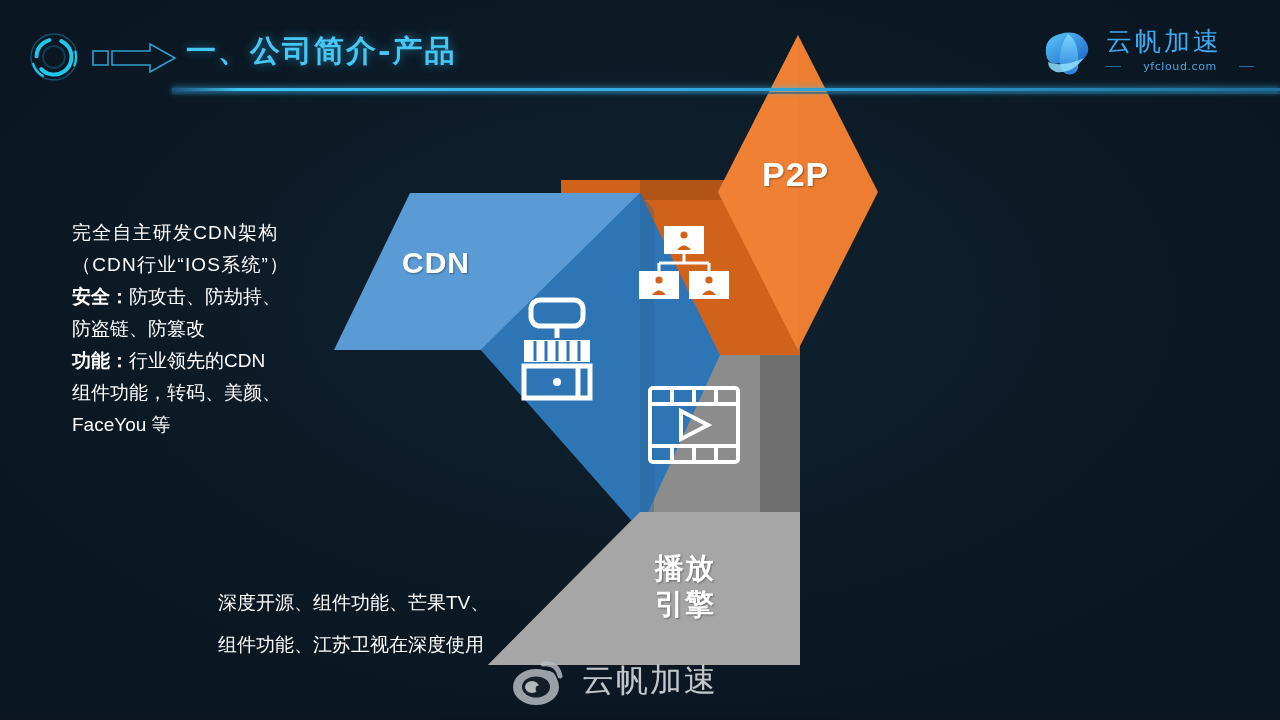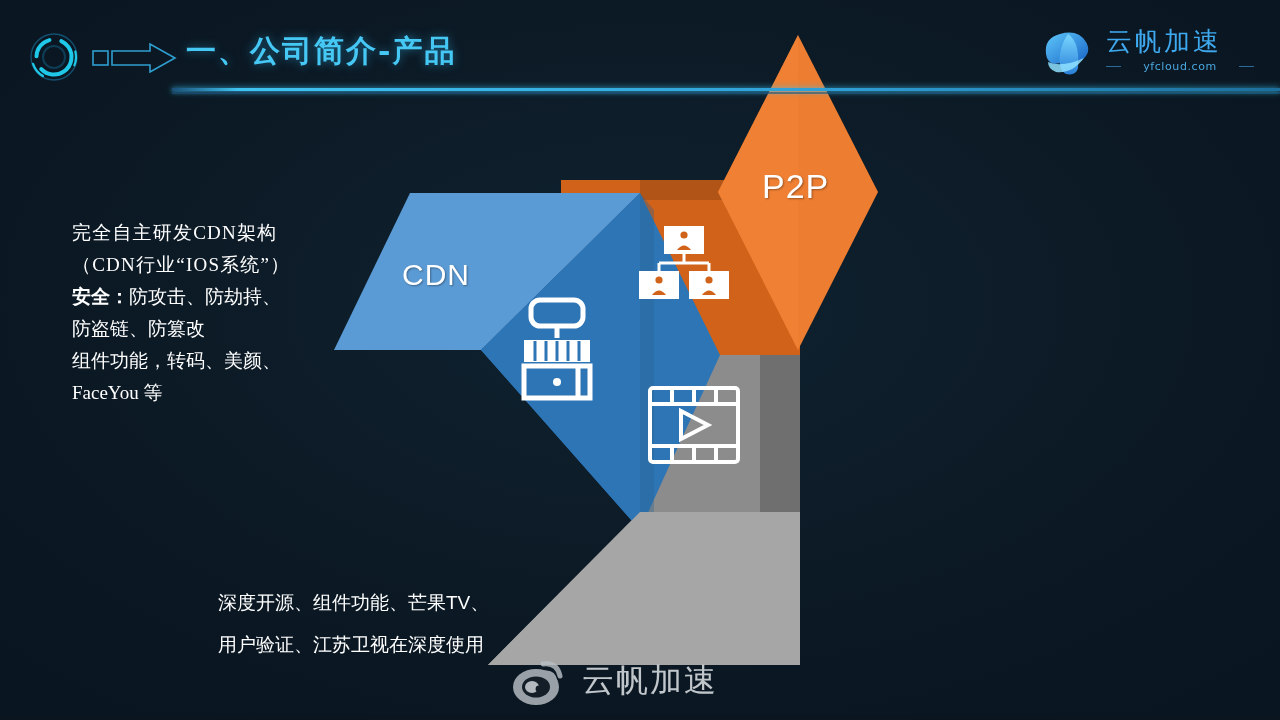--- a/index.html
+++ b/index.html
@@ -145,45 +145,43 @@
   }
   #text-left .l1, #text-left .l2 {
     letter-spacing: 1.2px;
     margin-bottom: 9px;
   }
   #text-left .seg-label {
     font-weight: 700;
   }
   #text-left .para {
     margin-bottom: 2px;
-    font-family: Liberation Serif, serif;
   }
   #text-right {
     left: 868px;
     top: 220px;
     width: 400px;
     font-size: 19px;
     line-height: 40px;
   }
   #text-bottom {
     left: 218px;
     top: 582px;
     width: 400px;
     font-size: 19px;
     line-height: 42px;
   }
 
   
   .shape-label {
     position: absolute;
     color: #ffffff;
-    font-weight: 400;
+    font-weight: 700;
     text-shadow: 1px 1px 2px rgba(0,0,0,.35);
     pointer-events: none;
-    margin-top: 12px;
   }
   #label-cdn {
     left: 402px;
     top: 246px;
     font-size: 30px;
     letter-spacing: 1px;
   }
   #label-p2p {
     left: 762px;
     top: 155px;
@@ -359,36 +357,43 @@
       <div id="logo-domain-row">
         <span class="logo-dash"></span>
         <span id="logo-domain">yfcloud.com</span>
         <span class="logo-dash"></span>
       </div>
     </div>
   </div>
 
   <div class="shape-label" id="label-cdn">CDN</div>
   <div class="shape-label" id="label-p2p">P2P</div>
+  <div class="shape-label" id="label-engine">
+    <div>播放</div>
+    <div>引擎</div>
+  </div>
 
   <div class="txt-block" id="text-left">
     <div class="l1 para">完全自主研发CDN架构</div>
     <div class="l2 para">（CDN行业“IOS系统”）</div>
     <div class="para">
       <span class="seg-label">安全：</span><span>防攻击、防劫持、</span>
     </div>
     <div class="para">防盗链、防篡改</div>
+    <div class="para">
+      <span class="seg-label">功能：</span><span>行业领先的CDN</span>
+    </div>
     <div class="para">组件功能，转码、美颜、</div>
     <div class="para">FaceYou 等</div>
   </div>
 
 
   <div class="txt-block" id="text-bottom">
     <div>深度开源、组件功能、芒果TV、</div>
-    <div>用户验证、江苏卫视在深度使用</div>
+    <div>组件功能、江苏卫视在深度使用</div>
   </div>
 
   <div id="watermark">
     <svg width="62" height="52" viewBox="0 0 62 52">
       <ellipse cx="26" cy="32" rx="23" ry="18" fill="#b9bfc4"></ellipse>
       <ellipse cx="26" cy="32" rx="14" ry="10.5" fill="#16202a"></ellipse>
       <ellipse cx="22" cy="32" rx="7" ry="6" fill="#d9dde0"></ellipse>
       <circle cx="29" cy="34" r="3.4" fill="#16202a"></circle>
       <path d="M33 9 q14 -2 17 12" fill="none" stroke="#b9bfc4" stroke-width="5" stroke-linecap="round"></path>
       <path d="M35 18 q8 -1 10 8" fill="none" stroke="#b9bfc4" stroke-width="5" stroke-linecap="round"></path>

